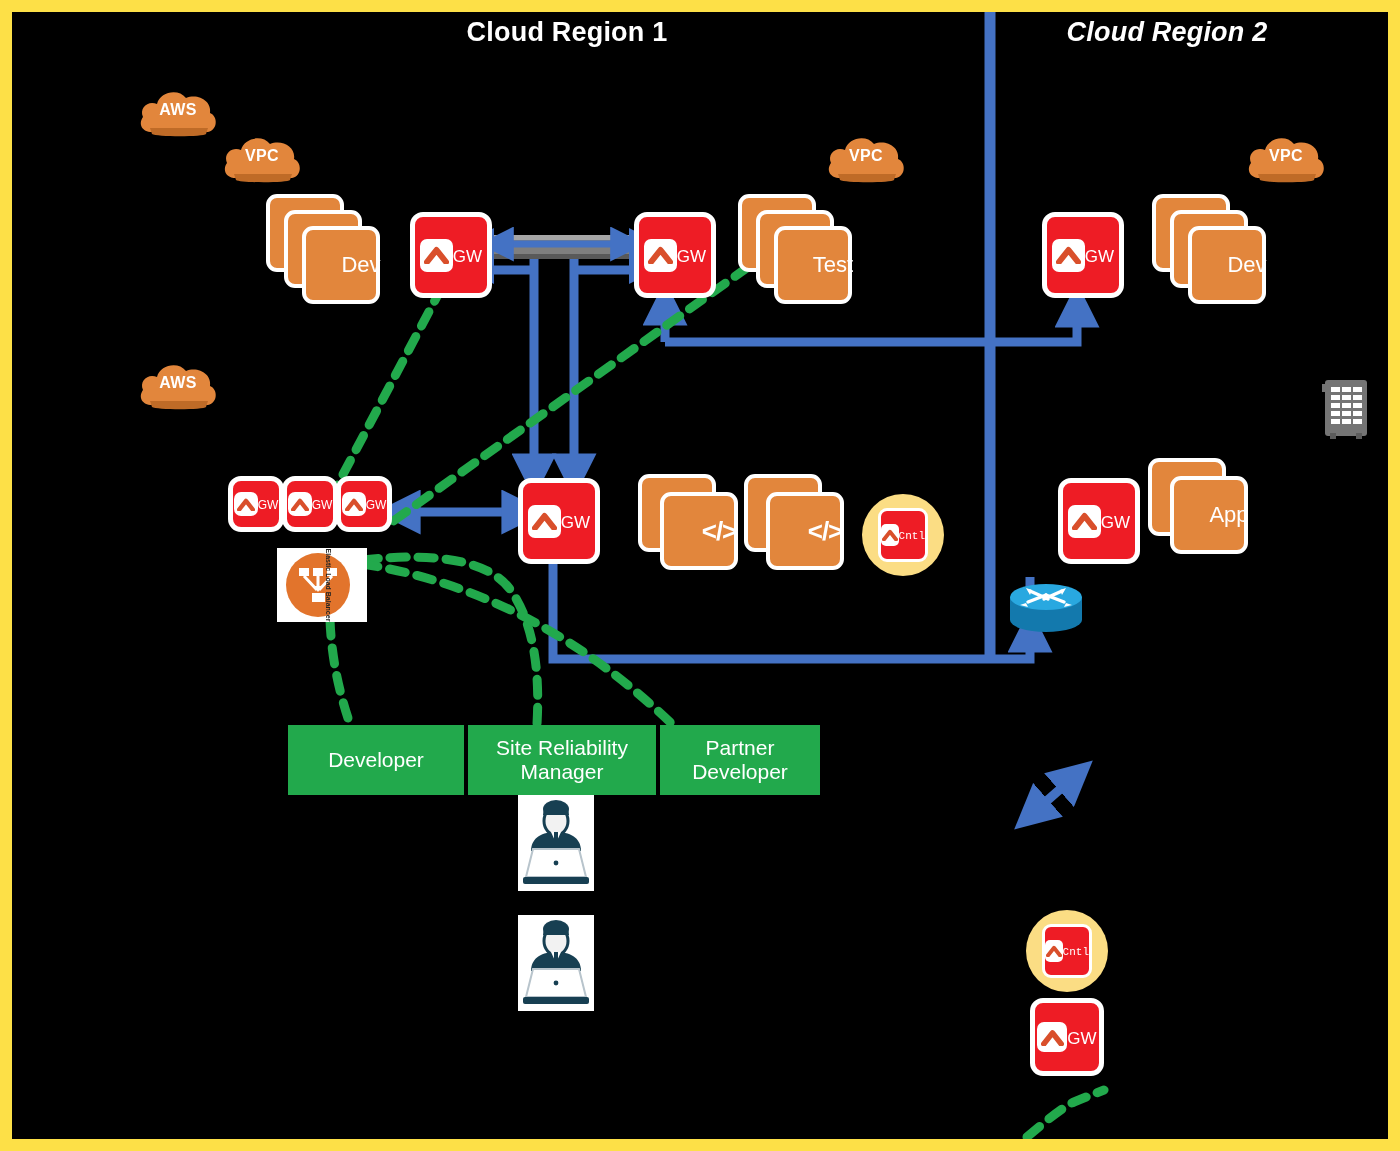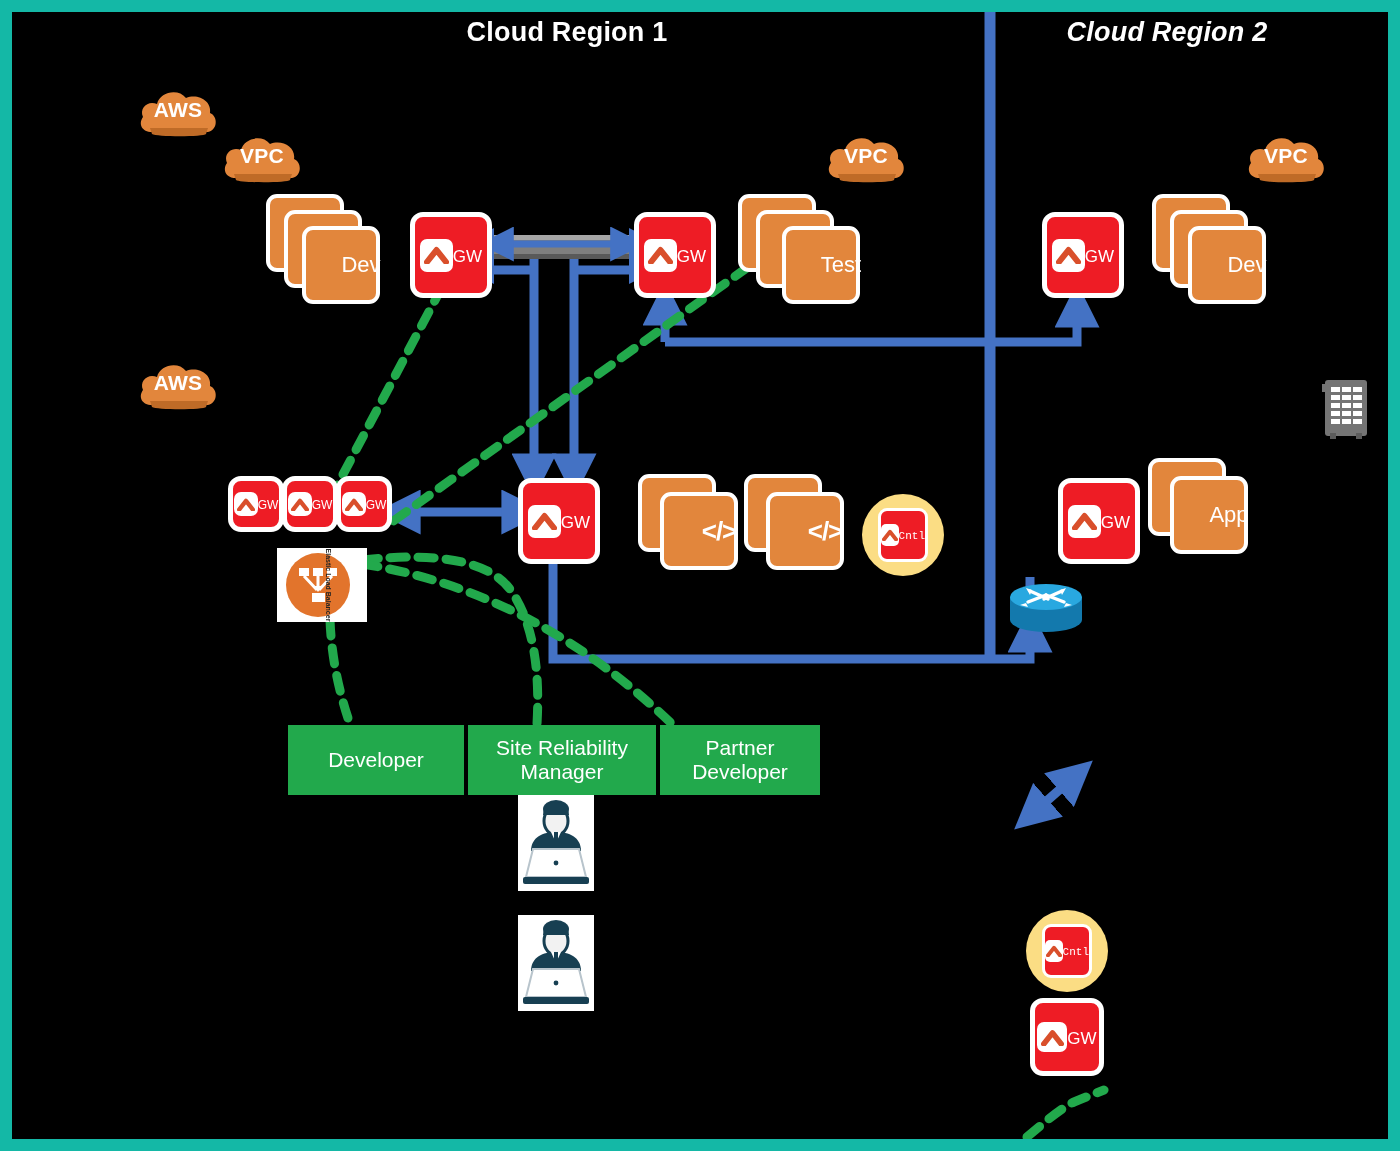--- a/index.html
+++ b/index.html
@@ -1,20 +1,20 @@
 <!DOCTYPE html>
 <html><head>
 <meta charset="utf-8">
 <style>
   html,body{margin:0;padding:0;background:#ffffff;}
   body{font-family:"Liberation Sans", sans-serif;}
   #canvas{
     position:relative;
     width:1400px;height:1151px;
-    background:#14b8a6;
+    background:#fde047;
     box-sizing:border-box;
     overflow:hidden;
   }
   #stage{
     position:absolute;
     left:12px;top:12px;
     width:1376px;height:1127px;
     background:#000000;
     overflow:hidden;
   }
@@ -26,21 +26,21 @@
     font-size:27px;
     letter-spacing:.2px;
     white-space:nowrap;
     text-align:center;
   }
   
   .cloud{position:absolute;}
   .cloud .lbl{
     position:absolute;left:0;top:0;width:100%;height:100%;
     display:flex;align-items:center;justify-content:center;
-    color:#ffffff;font-weight:bold;font-size:21px;
+    color:#ffffff;font-weight:bold;font-size:16px;
     letter-spacing:.3px;
     padding-bottom:4px;box-sizing:border-box;
     pointer-events:none;
   }
   
   .stack{position:absolute;}
   .stack .card{
     position:absolute;
     background:#e2863c;
     border:4px solid #ffffff;
@@ -242,21 +242,21 @@
       <div class="card" style="left:0;top:0;width:78px;height:78px;"></div>
       <div class="card" style="left:18px;top:16px;width:78px;height:78px;"></div>
       <div class="card front" style="left:36px;top:32px;width:78px;height:78px;">
         <span>Dev</span>
       </div>
     </div>
 
     <div class="stack" style="left:726px;top:182px;width:120px;height:110px;">
       <div class="card" style="left:0;top:0;width:78px;height:78px;"></div>
       <div class="card" style="left:18px;top:16px;width:78px;height:78px;"></div>
-      <div class="card front" style="left:44px;top:32px;width:78px;height:78px;">
+      <div class="card front" style="left:36px;top:32px;width:78px;height:78px;">
         <span>Test</span>
       </div>
     </div>
 
     <div class="stack" style="left:626px;top:462px;width:106px;height:96px;">
       <div class="card" style="left:0;top:0;width:78px;height:78px;"></div>
       <div class="card front code" style="left:22px;top:18px;width:78px;height:78px;">
         <span>&lt;/&gt;</span>
       </div>
     </div>

